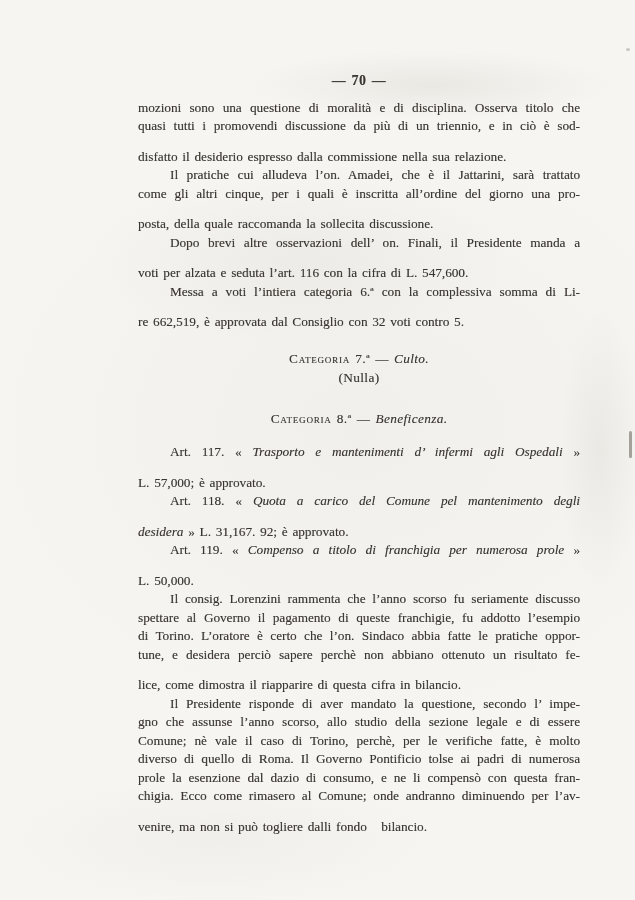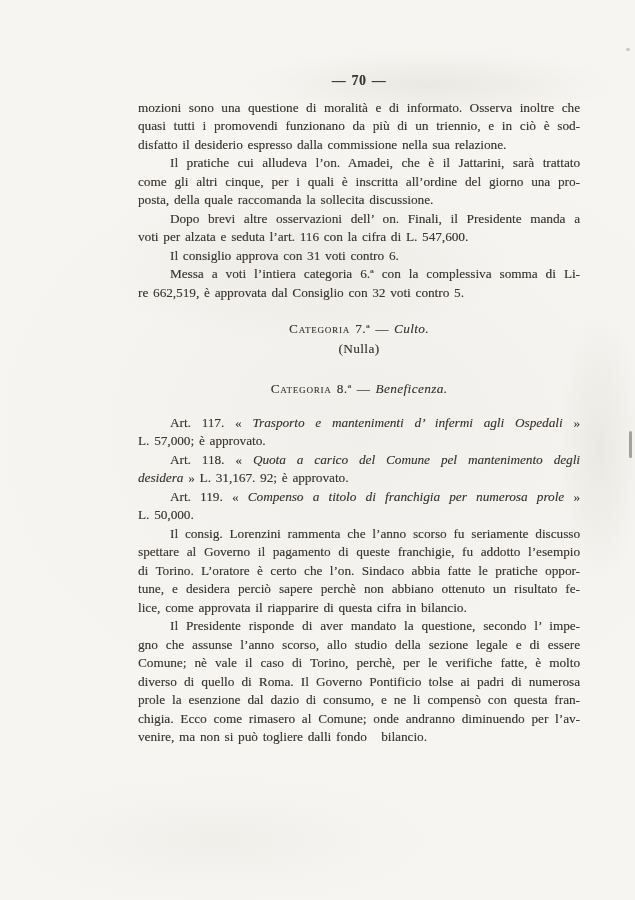--- a/index.html
+++ b/index.html
@@ -23,21 +23,21 @@
     width:442px;
   }
   .line{
     font-size:13.2px;
     line-height:18.5px;
     word-spacing:1.5px;
     text-shadow:0.3px 0.2px 0.3px rgba(59,54,49,0.40);
     white-space:normal;
   }
   .a-j{text-align:justify;text-align-last:justify;}
-  .a-l{text-align:right;text-align-last:left;}
+  .a-l{text-align:right;text-align-last:left;margin-top:12px;}
   .a-c{text-align:center;text-align-last:center;}
   .ind{text-indent:32px;}
   .pn{font-weight:bold;margin-bottom:8px;letter-spacing:0.5px;font-size:13.8px;}
   .heading{letter-spacing:0.4px;}
   .s-i{font-style:italic;}
   .s-sc{font-variant:small-caps;letter-spacing:0.8px;}
   .artifact-v{
     position:absolute;
     left:629px; top:431px;
     width:3px; height:27px;
@@ -53,45 +53,44 @@
     border-radius:50%;
   }
 </style>
 </head>
 <body>
 
 <div class="page">
   <div class="column">
     <div class="line a-c pn">— 70 —</div>
 
-  <div class="line a-j"><span class="s-n">mozioni sono una questione di moralità e di informato. Osserva inoltre che</span></div>
-      <div class="line a-j"><span class="s-n">quasi tutti i promovendi funzionano da più di un triennio, e in ciò è sod-</span></div>
+  <div class="line a-j"><span class="s-n">mozioni sono una questione di moralità e di disciplina. Osserva titolo che</span></div>
+      <div class="line a-j"><span class="s-n">quasi tutti i promovendi discussione da più di un triennio, e in ciò è sod-</span></div>
       <div class="line a-l"><span class="s-n">disfatto il desiderio espresso dalla commissione nella sua relazione.</span></div>
       <div class="line a-j ind"><span class="s-n">Il pratiche cui alludeva l’on. Amadei, che è il Jattarini, sarà trattato</span></div>
       <div class="line a-j"><span class="s-n">come gli altri cinque, per i quali è inscritta all’ordine del giorno una pro-</span></div>
       <div class="line a-l"><span class="s-n">posta, della quale raccomanda la sollecita discussione.</span></div>
       <div class="line a-j ind"><span class="s-n">Dopo brevi altre osservazioni dell’ on. Finali, il Presidente manda a</span></div>
       <div class="line a-l"><span class="s-n">voti per alzata e seduta l’art. 116 con la cifra di L. 547,600.</span></div>
-      <div class="line a-l ind"><span class="s-n">Il consiglio approva con 31 voti contro 6.</span></div>
       <div class="line a-j ind"><span class="s-n">Messa a voti l’intiera categoria 6.ª con la complessiva somma di Li-</span></div>
       <div class="line a-l"><span class="s-n">re 662,519, è approvata dal Consiglio con 32 voti contro 5.</span></div>
       <div class="line a-c heading" style="margin-top: 18px;"><span class="s-sc">Categoria</span><span class="s-n"> 7.ª — </span><span class="s-i">Culto.</span></div>
       <div class="line a-c heading" style="margin-top: 1px;"><span class="s-n">(Nulla)</span></div>
       <div class="line a-c heading" style="margin-top: 22px;"><span class="s-sc">Categoria</span><span class="s-n"> 8.ª — </span><span class="s-i">Beneficenza.</span></div>
       <div class="line a-j ind" style="margin-top: 15px;"><span class="s-n">Art. 117. « </span><span class="s-i">Trasporto e mantenimenti d’ infermi agli Ospedali</span><span class="s-n"> »</span></div>
       <div class="line a-l"><span class="s-n">L. 57,000; è approvato.</span></div>
       <div class="line a-j ind"><span class="s-n">Art. 118. « </span><span class="s-i">Quota a carico del Comune pel mantenimento degli</span></div>
       <div class="line a-l"><span class="s-i">desidera</span><span class="s-n"> » L. 31,167. 92; è approvato.</span></div>
       <div class="line a-j ind"><span class="s-n">Art. 119. « </span><span class="s-i">Compenso a titolo di franchigia per numerosa prole</span><span class="s-n"> »</span></div>
       <div class="line a-l"><span class="s-n">L. 50,000.</span></div>
       <div class="line a-j ind"><span class="s-n">Il consig. Lorenzini rammenta che l’anno scorso fu seriamente discusso</span></div>
       <div class="line a-j"><span class="s-n">spettare al Governo il pagamento di queste franchigie, fu addotto l’esempio</span></div>
       <div class="line a-j"><span class="s-n">di Torino. L’oratore è certo che l’on. Sindaco abbia fatte le pratiche oppor-</span></div>
       <div class="line a-j"><span class="s-n">tune, e desidera perciò sapere perchè non abbiano ottenuto un risultato fe-</span></div>
-      <div class="line a-l"><span class="s-n">lice, come approvata il riapparire di questa cifra in bilancio.</span></div>
+      <div class="line a-l"><span class="s-n">lice, come dimostra il riapparire di questa cifra in bilancio.</span></div>
       <div class="line a-j ind"><span class="s-n">Il Presidente risponde di aver mandato la questione, secondo l’ impe-</span></div>
       <div class="line a-j"><span class="s-n">gno che assunse l’anno scorso, allo studio della sezione legale e di essere</span></div>
       <div class="line a-j"><span class="s-n">Comune; nè vale il caso di Torino, perchè, per le verifiche fatte, è molto</span></div>
       <div class="line a-j"><span class="s-n">diverso di quello di Roma. Il Governo Pontificio tolse ai padri di numerosa</span></div>
       <div class="line a-j"><span class="s-n">prole la esenzione dal dazio di consumo, e ne li compensò con questa fran-</span></div>
       <div class="line a-j"><span class="s-n">chigia. Ecco come rimasero al Comune; onde andranno diminuendo per l’av-</span></div>
       <div class="line a-l"><span class="s-n">venire, ma non si può togliere dalli fondo&nbsp;&nbsp; bilancio.</span></div>
     </div>
   <div class="artifact-v"></div>
   <div class="artifact-dot"></div>

